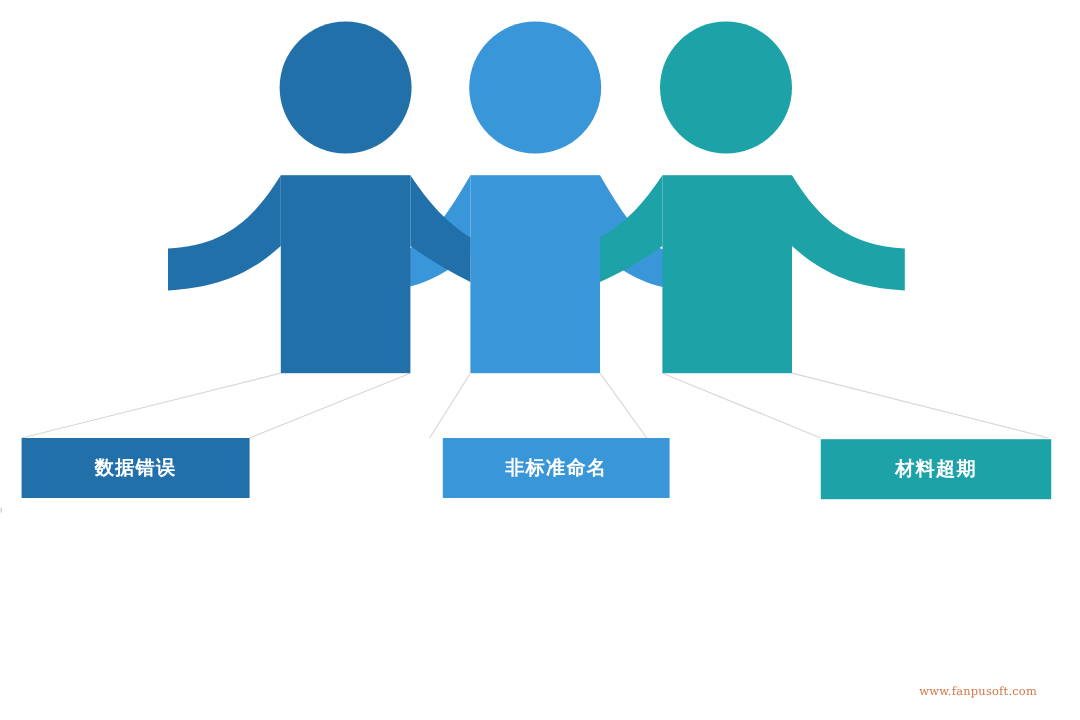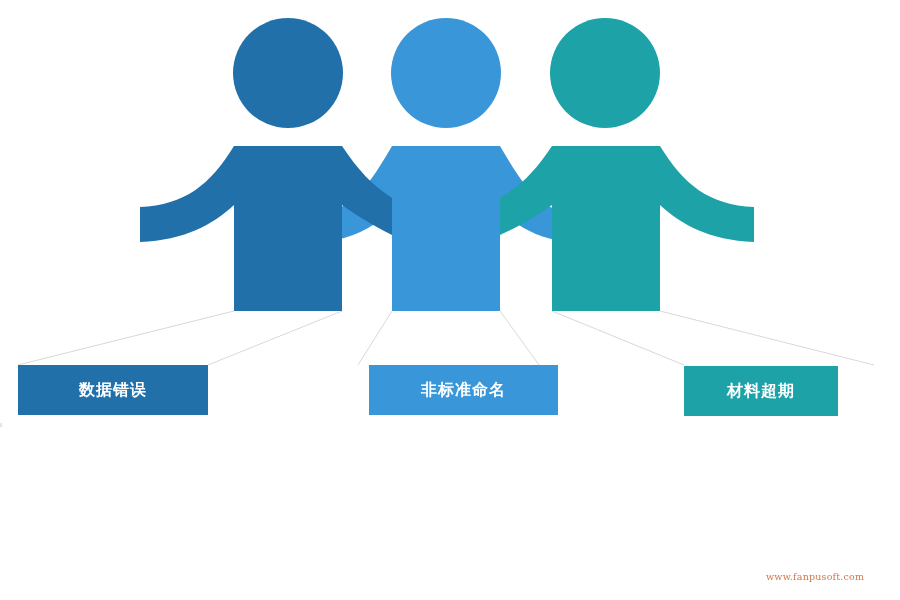--- a/index.html
+++ b/index.html
@@ -51,19 +51,19 @@
 
   <line x1="1" y1="423" x2="1" y2="427" stroke="#cccccc" stroke-width="1"></line>
 </svg>
 
 <div class="label-box" style="left:18px; top:365px; width:190px; background:#2170AA;">
   <span>数据错误</span>
 </div>
 <div class="label-box" style="left:350px; top:365px; width:189px; background:#3996D8;margin-left:19px;">
   <span>非标准命名</span>
 </div>
-<div class="label-box" style="left:684px; top:366px; width:154px; background:#1DA2A8;">
+<div class="label-box" style="left:684px; top:366px; width:192px; background:#1DA2A8;">
   <span>材料超期</span>
 </div>
 
 <div class="logo">
   <div class="logo-url">www.fanpusoft.com</div>
 </div>
 
 </body></html>

